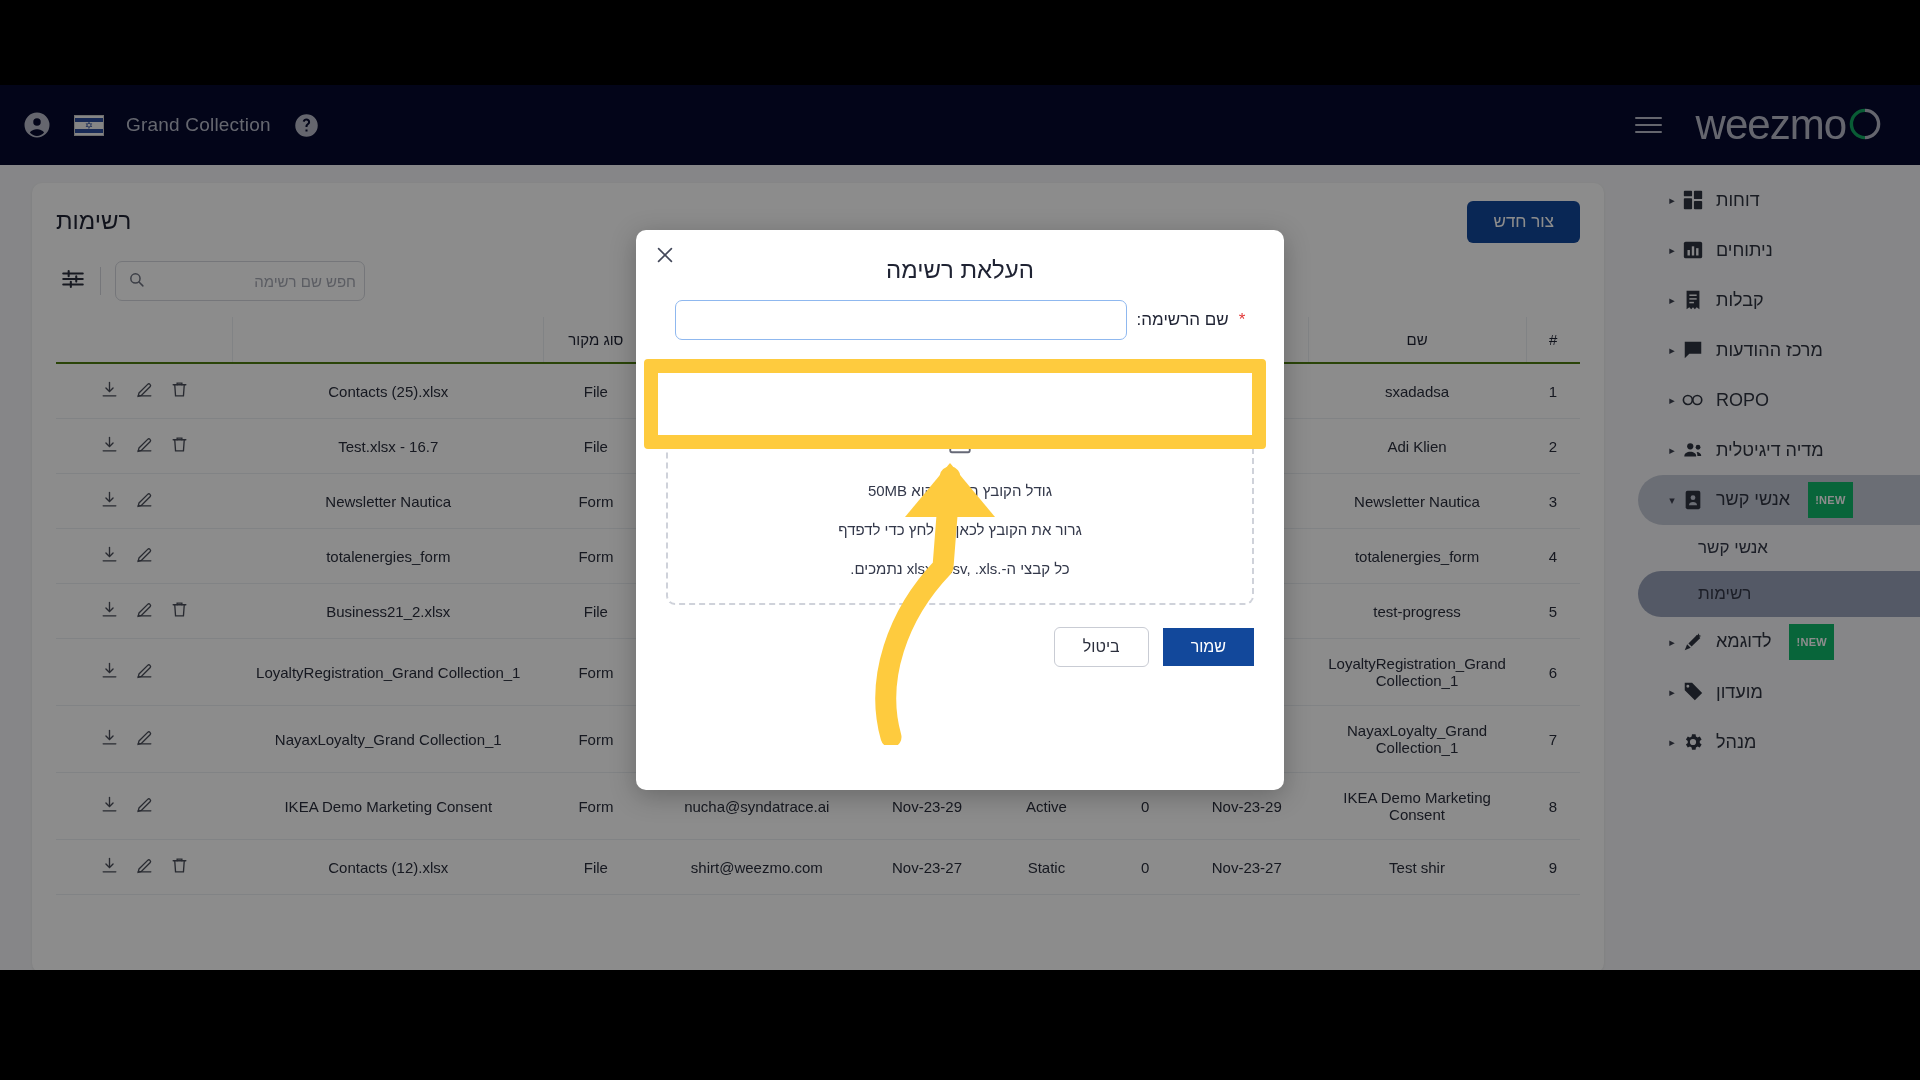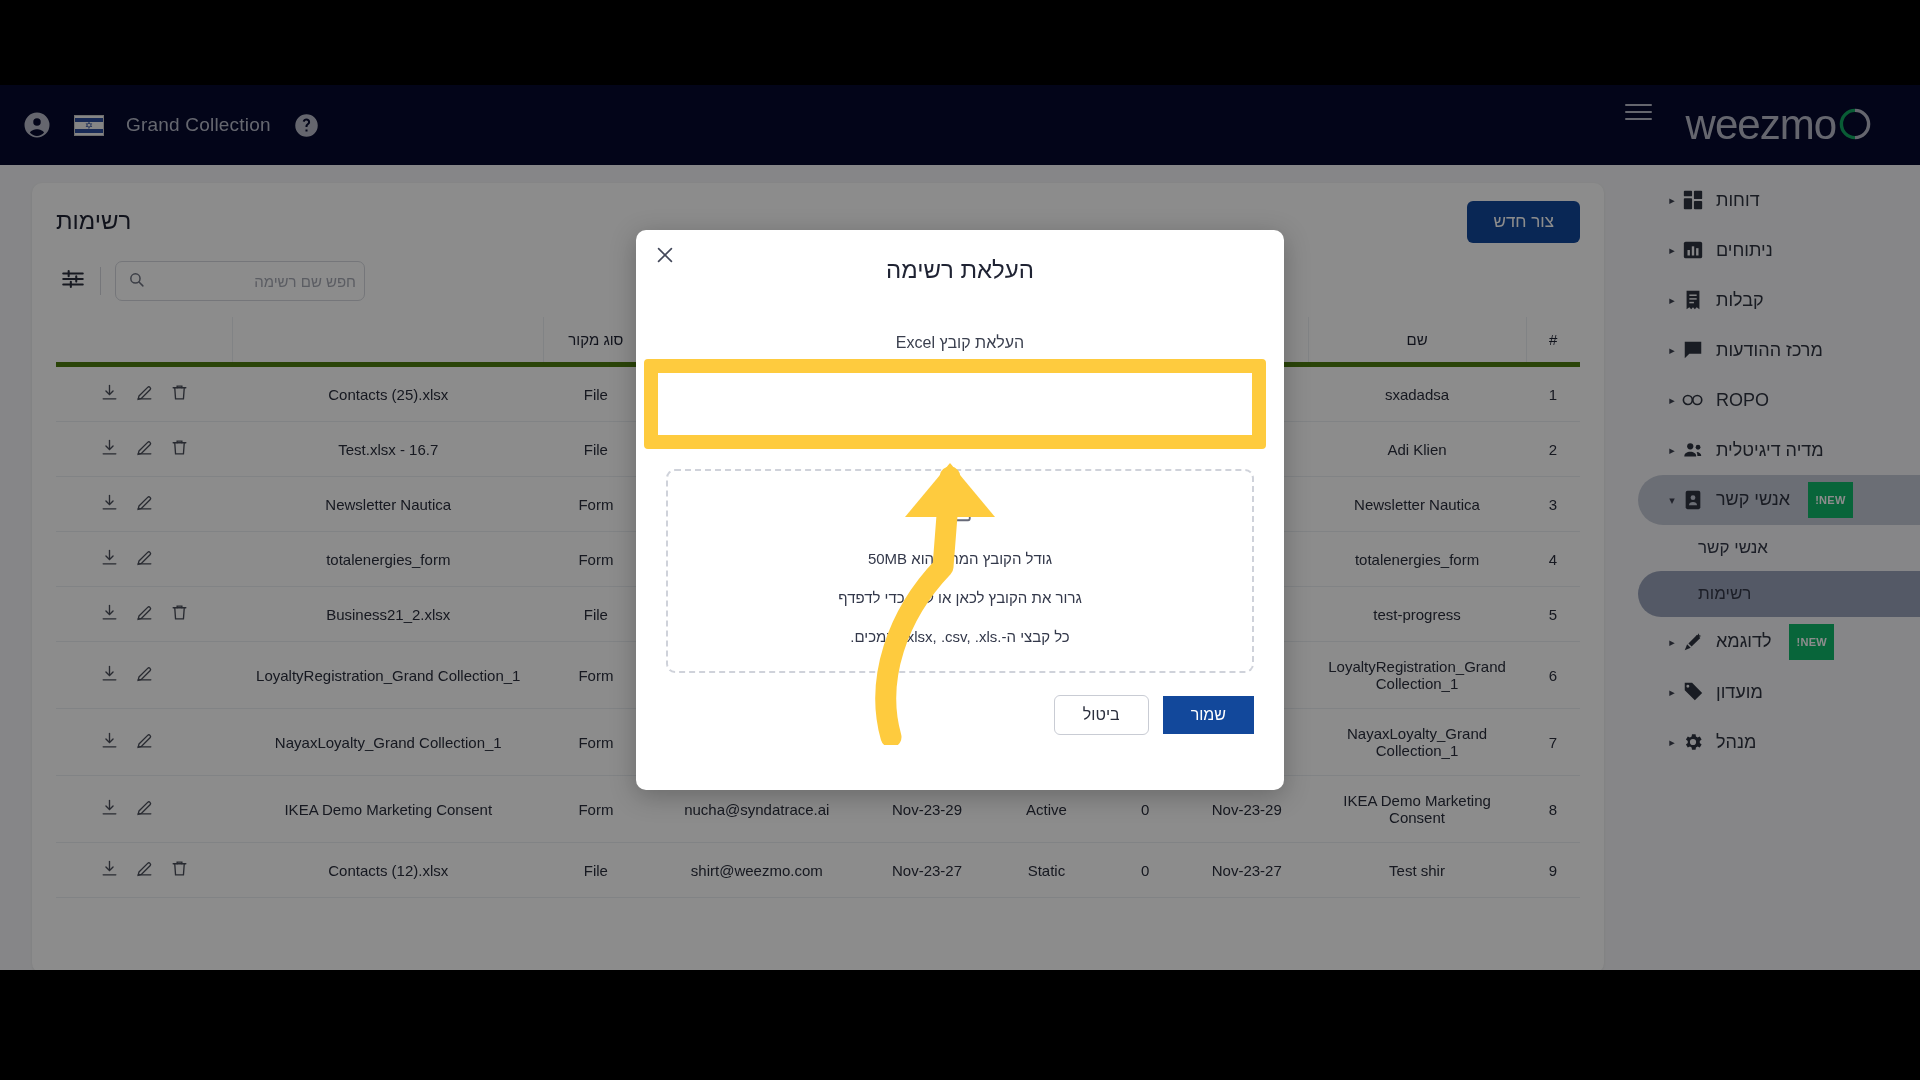--- a/index.html
+++ b/index.html
@@ -28,21 +28,21 @@
   
   #topbar {
     position: absolute; left: 0; top: 0;
     width: 1920px; height: 80px;
     background: #060a2e;
     display: flex; align-items: center;
     direction: ltr;
     z-index: 30;
   }
   .tb-left { display: flex; align-items: center; gap: 22px; padding-left: 22px; }
-  .tb-right { margin-left: auto; display: flex; align-items: flex-start; gap: 34px; padding-right: 48px; }
+  .tb-right { margin-left: auto; display: flex; align-items: center; gap: 34px; padding-right: 38px; }
 
   .avatar-icon { width: 30px; height: 30px; display: block; }
   .flag-icon {
     width: 30px; height: 21px; background: #f2f2f2;
     position: relative; border: 1px solid #c8c8c8;
   }
   .flag-icon .stripe { position: absolute; left: 0; width: 100%; height: 4px; background: #2a4b9b; }
   .flag-icon .stripe.s1 { top: 2px; }
   .flag-icon .stripe.s2 { bottom: 2px; }
   .flag-icon .star {
@@ -139,21 +139,21 @@
     border: none; outline: none; flex: 1; font-size: 15px;
     color: #333; font-family: inherit; direction: rtl; text-align: right;
   }
   .searchbox input::placeholder { color: #a6a9b4; }
 
   
   table.lists { width: 100%; border-collapse: collapse; margin-top: 16px; table-layout: fixed; }
   table.lists th {
     font-size: 15px; color: #1f2333; font-weight: 400;
     padding: 14px 10px; text-align: center; vertical-align: middle;
-    border-bottom: 5px solid #4d7c0f;
+    border-bottom: 2px solid #4d7c0f;
     border-left: 1px solid #eceef2;
   }
   table.lists th:last-child { border-left: none; }
   table.lists td {
     font-size: 15px; color: #2b2f3d;
     padding: 16px 10px; text-align: center; vertical-align: middle;
     border-bottom: 1px solid #eceef2;
     direction: ltr;
   }
   table.lists td.c-idx, table.lists td.c-name { direction: rtl; }
@@ -767,21 +767,20 @@
     <div id="overlay"></div>
 
     <div id="modal">
       <span class="modal-close">
         <svg viewBox="0 0 24 24" fill="none" stroke="#43485a" stroke-width="1.8" stroke-linecap="round">
           <line x1="5" y1="5" x2="19" y2="19"></line>
             <line x1="19" y1="5" x2="5" y2="19"></line>
         </svg>
       </span>
       <div class="modal-title">העלאת רשימה</div>
-      <div class="modal-sub">העלאת קובץ Excel</div>
 
       <div class="field-row">
         <span class="req-star">*</span>
         <span class="field-label">שם הרשימה:</span>
         <input class="field-input" type="text" value="" style="">
       </div>
 
       <div class="help-line">
         <span>הורד</span>
         <a href="#">קובץ Excel לדוגמא</a>

